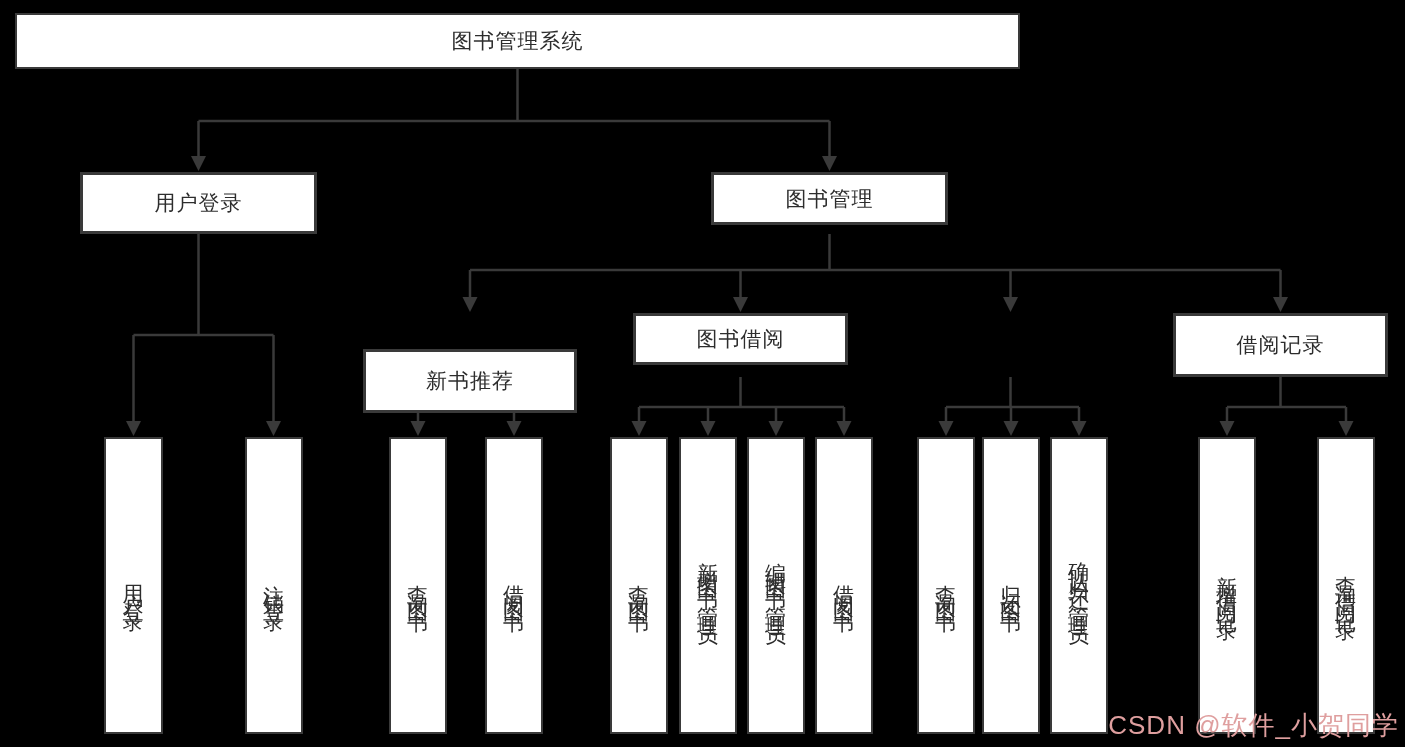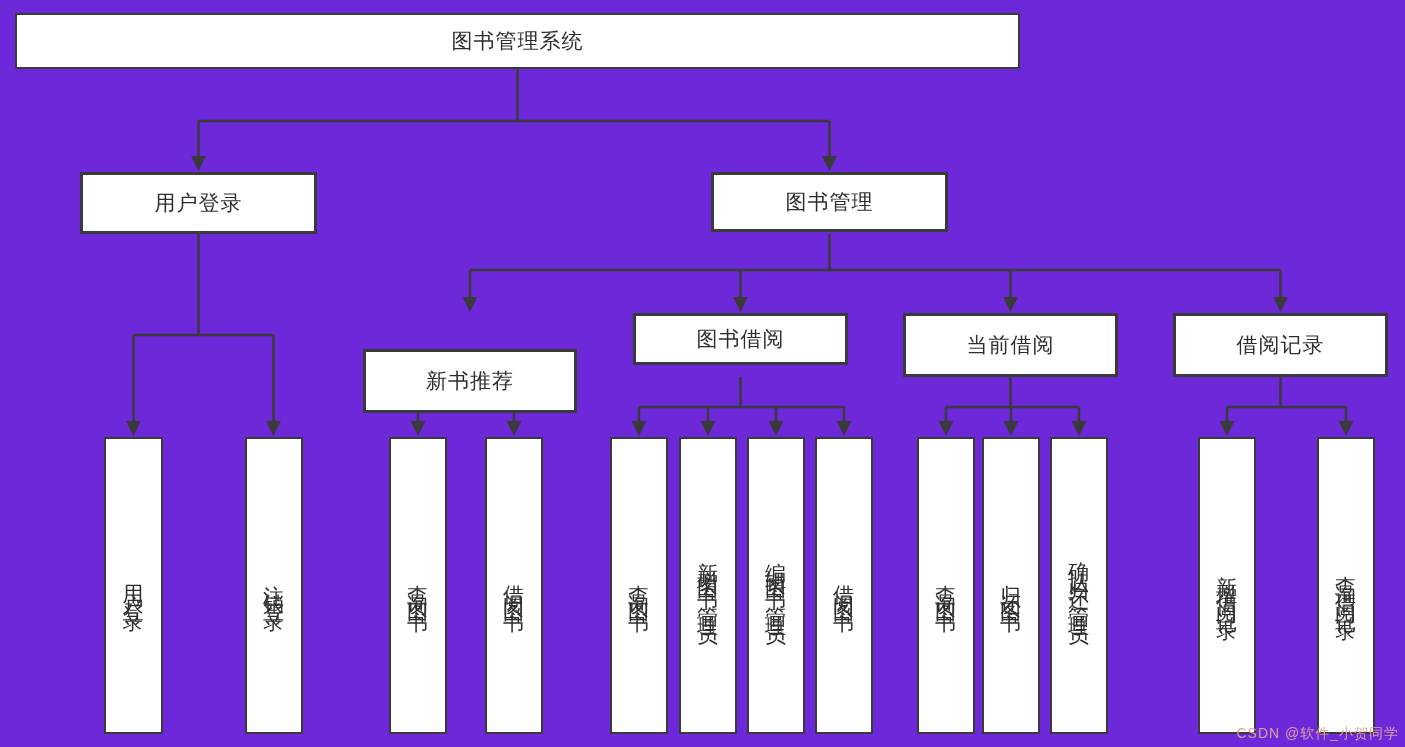--- a/index.html
+++ b/index.html
@@ -1,35 +1,35 @@
 <!DOCTYPE html>
 <html><head>
 <meta charset="utf-8">
 <style>
   html,body { margin:0; padding:0; background:#ffffff; }
   #stage {
-    position:relative; width:1405px; height:747px; background:#6d28d9;
+    position:relative; width:1405px; height:747px; background:#000000;
     font-family:"Liberation Sans","DejaVu Sans",sans-serif; overflow:hidden;
   }
   svg.connectors { position:absolute; left:0; top:0; width:1405px; height:747px; }
   .box {
     position:absolute; box-sizing:border-box; background:#ffffff;
     border:3px solid #3a3a3a; color:#2d2d2d;
     display:flex; align-items:center; justify-content:center;
     font-size:21px; font-weight:500; letter-spacing:1px;
   }
   .box.root { border-width:2.5px; }
   .box.col  { border-width:2.5px; font-weight:500; }
   .col .vtext {
     writing-mode:vertical-rl; text-orientation:mixed;
     letter-spacing:9px; line-height:1; white-space:nowrap;
   }
   .watermark {
     position:absolute; right:6px; bottom:4px;
-    font-size:14px; letter-spacing:1px; color:#df9f9f; font-weight:400;
+    font-size:26px; letter-spacing:1px; color:#df9f9f; font-weight:400;
   }
 </style>
 </head>
 <body>
 
 <div id="stage">
 
   <svg class="connectors" viewBox="0 0 1405 747" xmlns="http://www.w3.org/2000/svg">
     <path fill="none" stroke="#3a3a3a" stroke-width="2.5" d="
       M517.5 69 V121 M198.5 121 H829.5 M198.5 121 V158 M829.5 121 V158
@@ -58,25 +58,24 @@
       <polygon points="1003.5,421 1018.5,421 1011,436"></polygon>
       <polygon points="1071.5,421 1086.5,421 1079,436"></polygon>
       <polygon points="1219.5,421 1234.5,421 1227,436"></polygon>
       <polygon points="1338.5,421 1353.5,421 1346,436"></polygon>
     </g>
   </svg>
 
   <div class="box root" style="left:15px; top:13px; width:1005px; height:56px;">图书管理系统</div>
 
   <div class="box" style="left:80px; top:172px; width:237px; height:62px;">用户登录</div>
-  <div class="box" style="left:711px; top:172px; width:237px; height:60px;">图书管理</div>
+  <div class="box" style="left:711px; top:172px; width:237px; height:53px;">图书管理</div>
 
   <div class="box" style="left:363px; top:313px; width:214px; height:64px;margin-top:36px;">新书推荐</div>
   <div class="box" style="left:633px; top:313px; width:215px; height:52px;">图书借阅</div>
-  <div class="box" style="left:903px; top:313px; width:215px; height:64px;">当前借阅</div>
   <div class="box" style="left:1173px; top:313px; width:215px; height:64px;">借阅记录</div>
 
   <div class="box col" style="left:104px; top:437px; width:59px; height:297px;">
     <span class="vtext">用户登录</span>
   </div>
   <div class="box col" style="left:245px; top:437px; width:58px; height:297px;">
     <span class="vtext">注销登录</span>
   </div>
 
   <div class="box col" style="left:389px; top:437px; width:58px; height:297px;">

